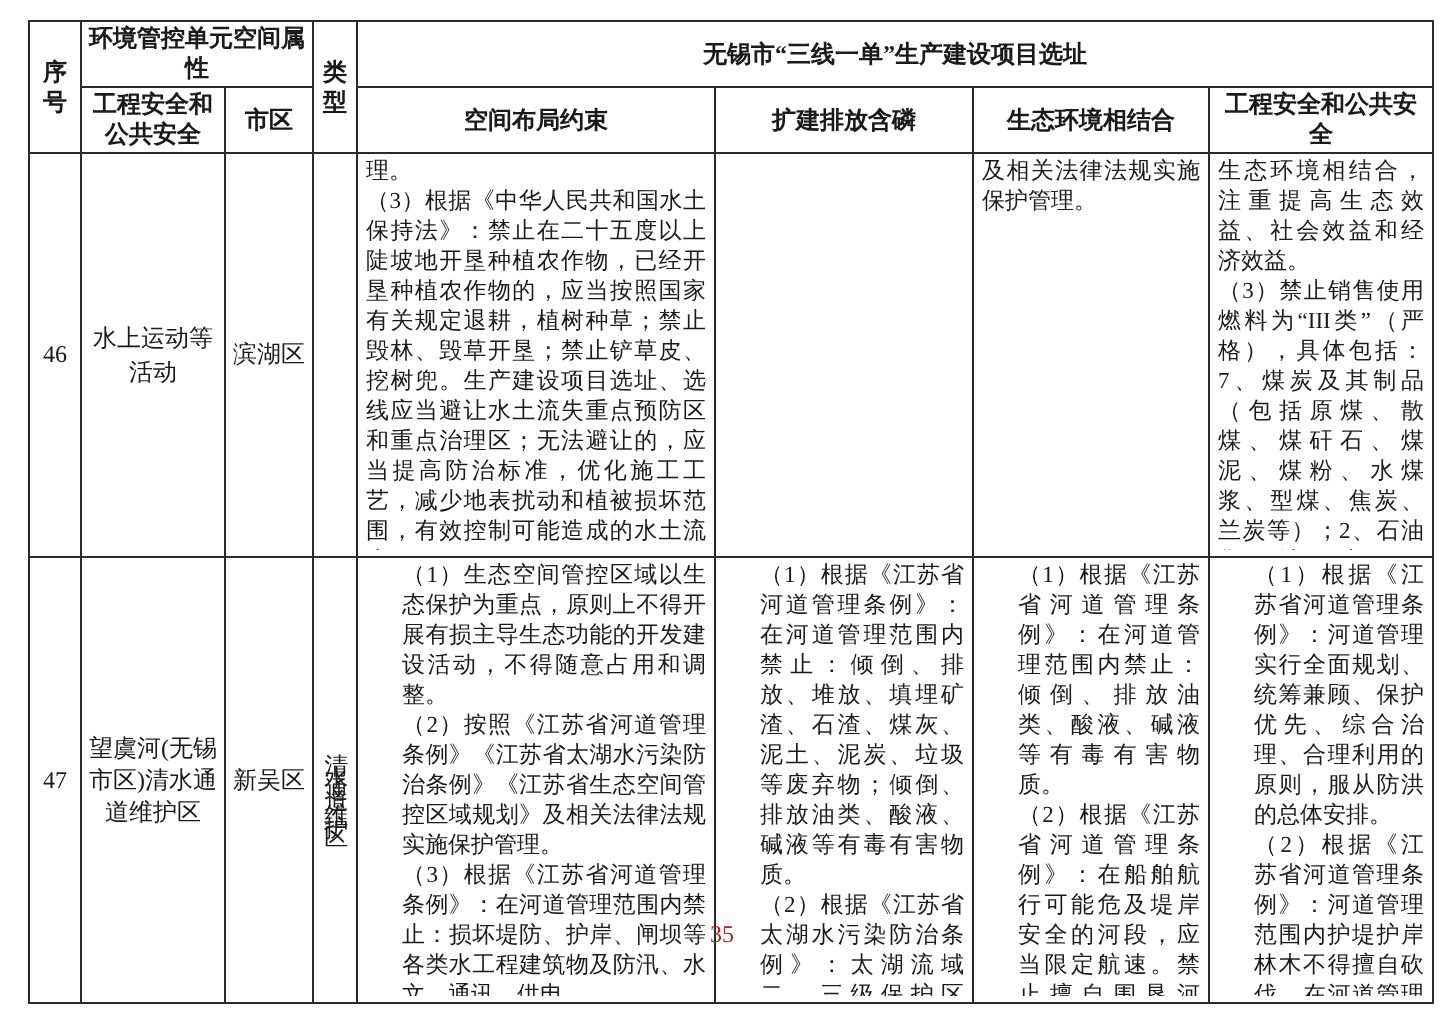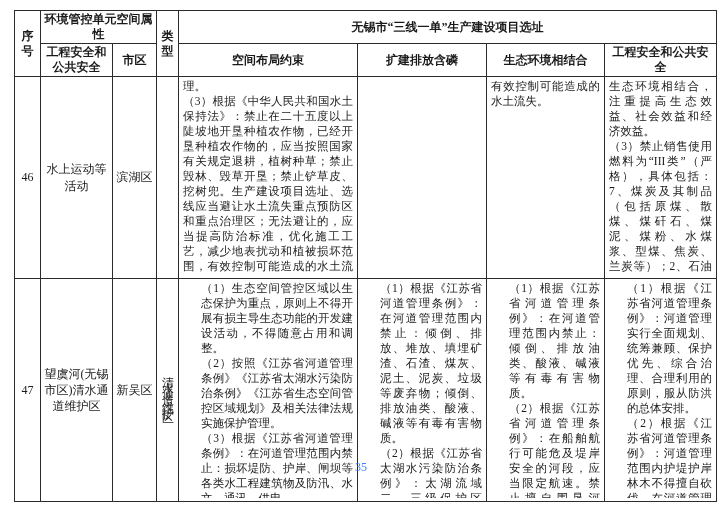--- a/index.html
+++ b/index.html
@@ -26,21 +26,21 @@
   }
   .clip-r1 { height:198px; }
   .clip-r2 { height:219px;margin-left:18px; }
   td.vcell { text-align:center; }
   .vtext {
     display:inline-block; writing-mode:vertical-lr; text-orientation:upright;
     font-size:12px; line-height:1.1; letter-spacing:6px; margin:0 auto;
   }
   .pageno {
     position:absolute; left:0; right:0; top:460px; text-align:center;
-    font-size:12px; color:#3b82f6;
+    font-size:12px; color:#b91c1c;
   }
 </style>
 </head>
 <body>
 
 <div class="page">
 
   <table class="doc">
     <colgroup>
       <col style="width:26px">
@@ -75,21 +75,21 @@
         <td class="cc">滨湖区</td>
         <td class="vcell"><span class="vtext"></span></td>
         <td class="body">
             <div class="clip clip-r1">理。
 （3）根据《中华人民共和国水土保持法》：禁止在二十五度以上陡坡地开垦种植农作物，已经开垦种植农作物的，应当按照国家有关规定退耕，植树种草；禁止毁林、毁草开垦；禁止铲草皮、挖树兜。生产建设项目选址、选线应当避让水土流失重点预防区和重点治理区；无法避让的，应当提高防治标准，优化施工工艺，减少地表扰动和植被损坏范围，有效控制可能造成的水土流失。</div>
           </td>
         <td class="body">
             <div class="clip clip-r1"></div>
           </td>
         <td class="body">
-            <div class="clip clip-r1">有效控制可能造成的水土流失。</div>
+            <div class="clip clip-r1">及相关法律法规实施保护管理。</div>
           </td>
         <td class="body">
             <div class="clip clip-r1">生态环境相结合，注重提高生态效益、社会效益和经济效益。
 （3）禁止销售使用燃料为“III类”（严格），具体包括：7、煤炭及其制品（包括原煤、散煤、煤矸石、煤泥、煤粉、水煤浆、型煤、焦炭、兰炭等）；2、石油焦、油页岩、原油、重油、渣油、煤焦油；3、非专用锅炉或未配置高效除尘设施的专用锅炉燃用的生物质成型燃料；4、国家规定的其它高污染燃料。</div>
           </td>
       </tr>
       <tr style="height:223px">
         <td class="cc">47</td>
         <td class="cc">望虞河(无锡市区)清水通道维护区</td>
         <td class="cc">新吴区</td>

